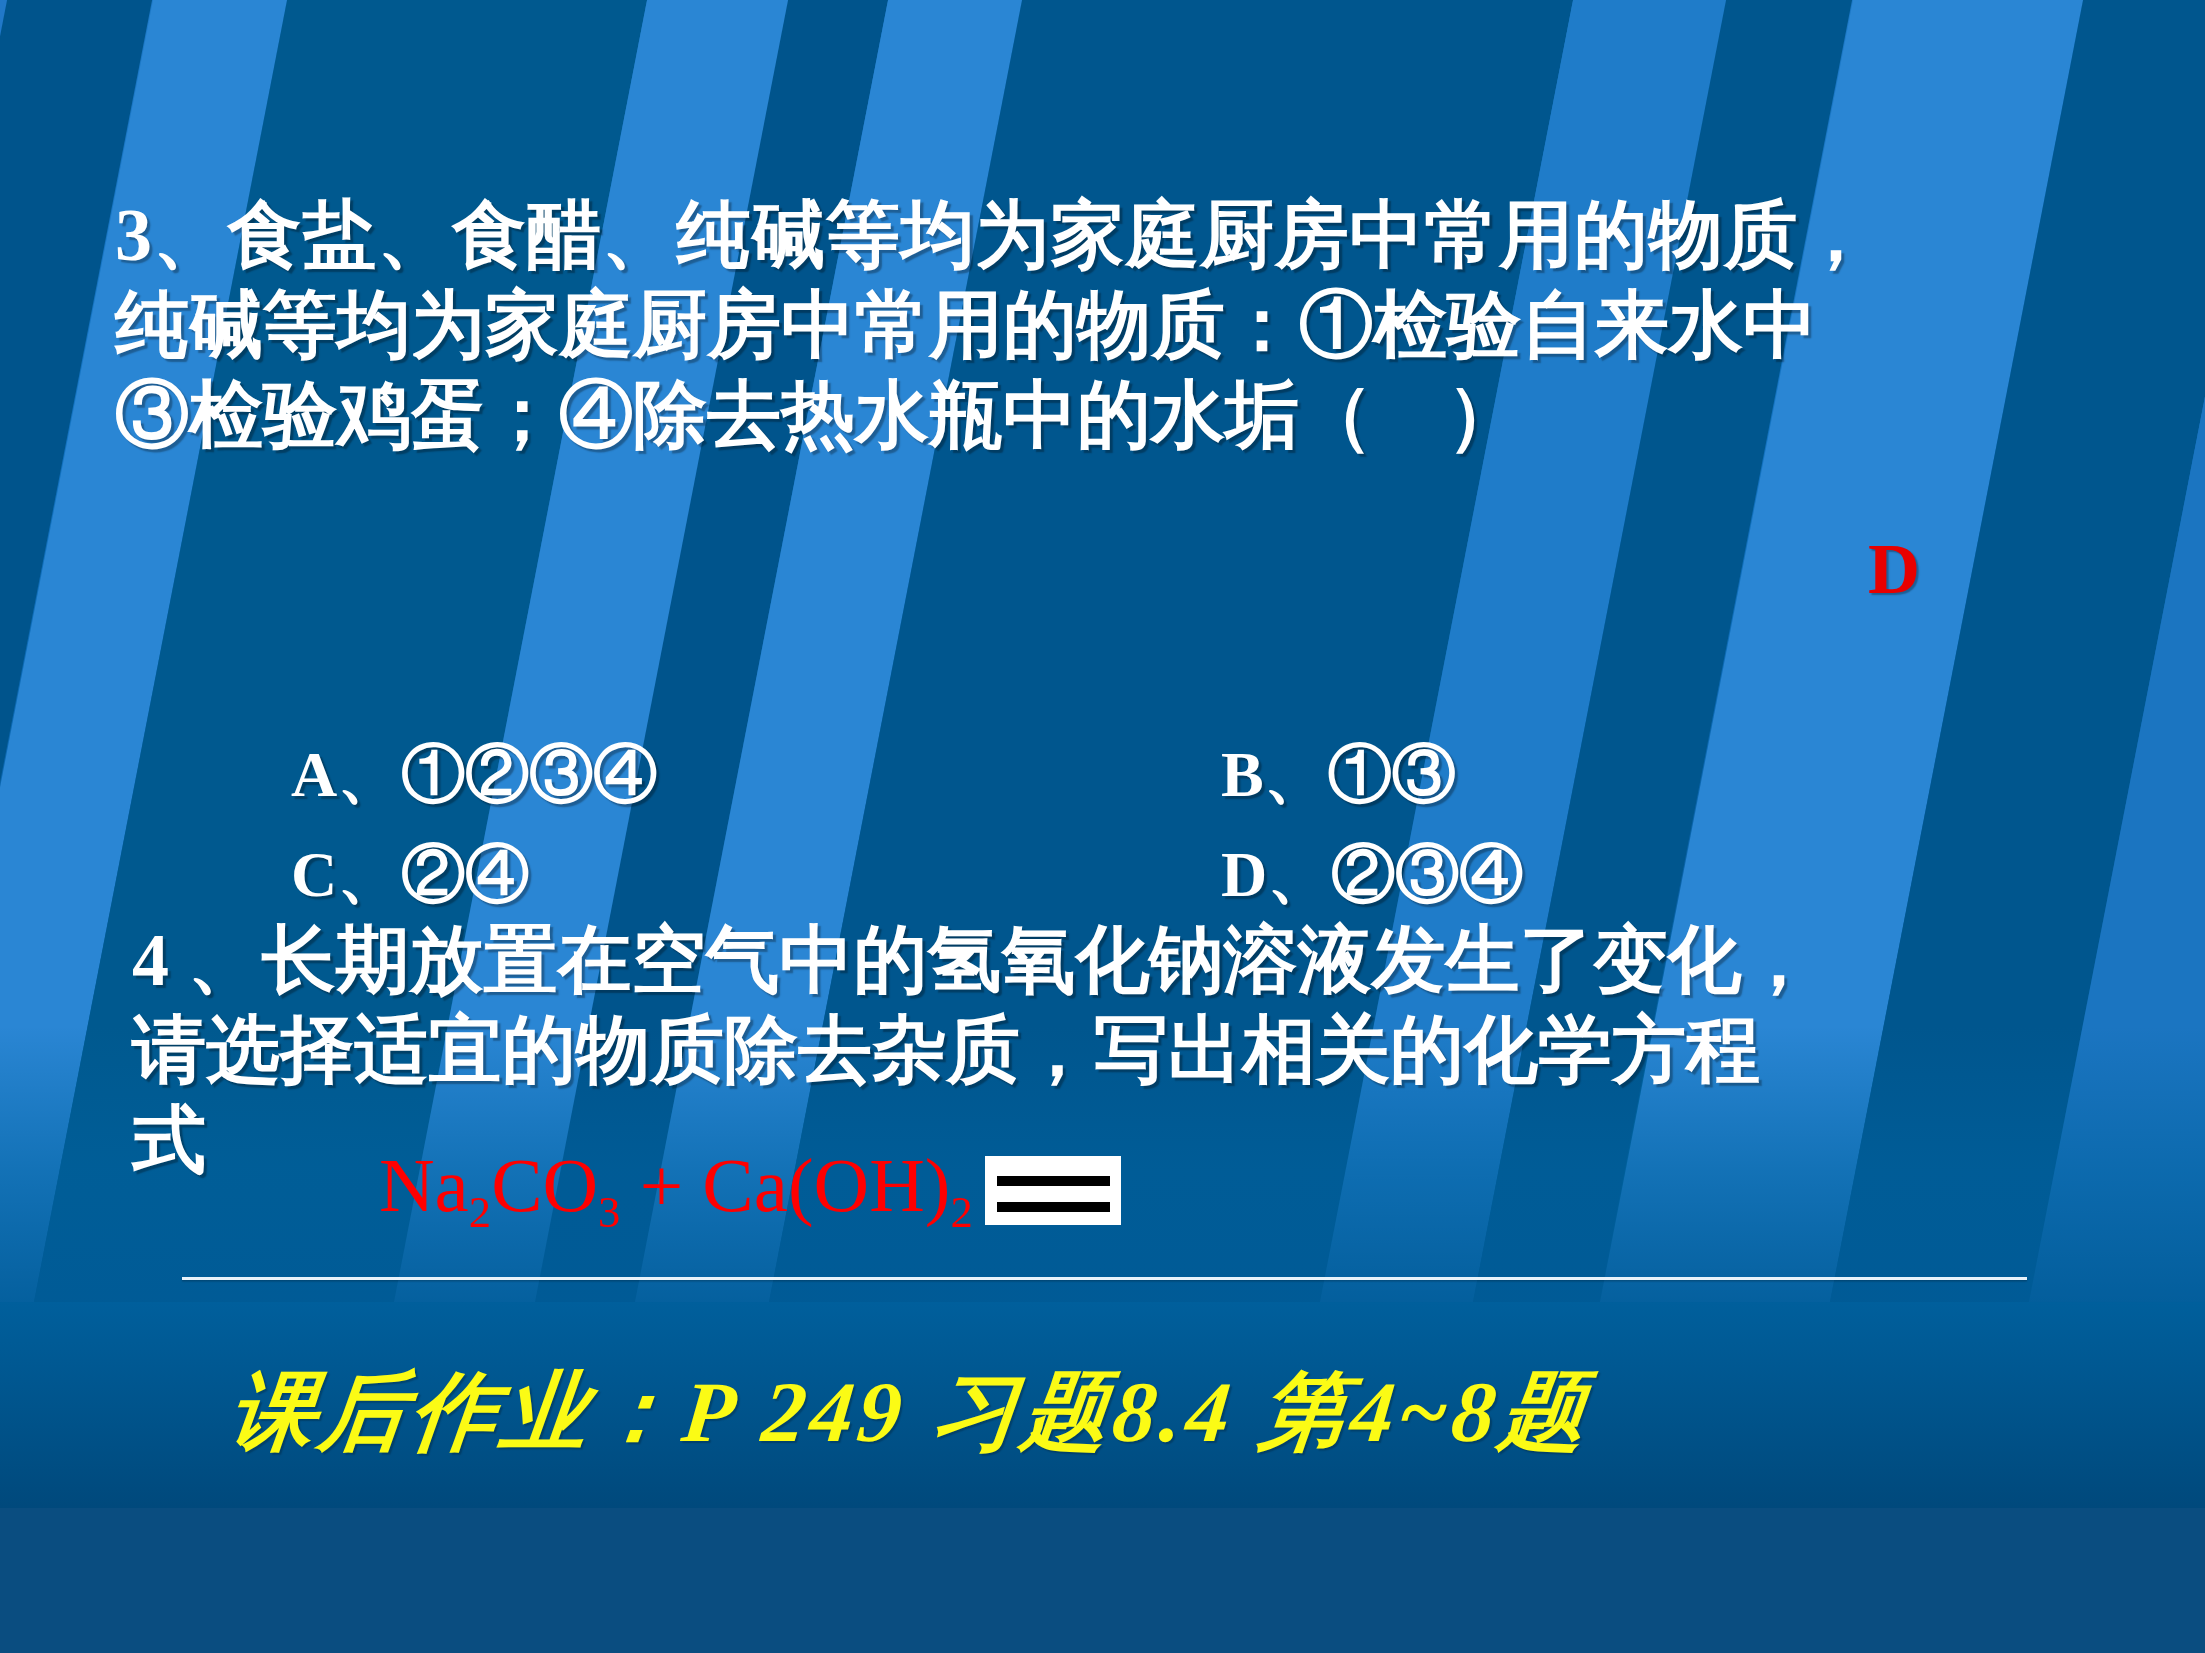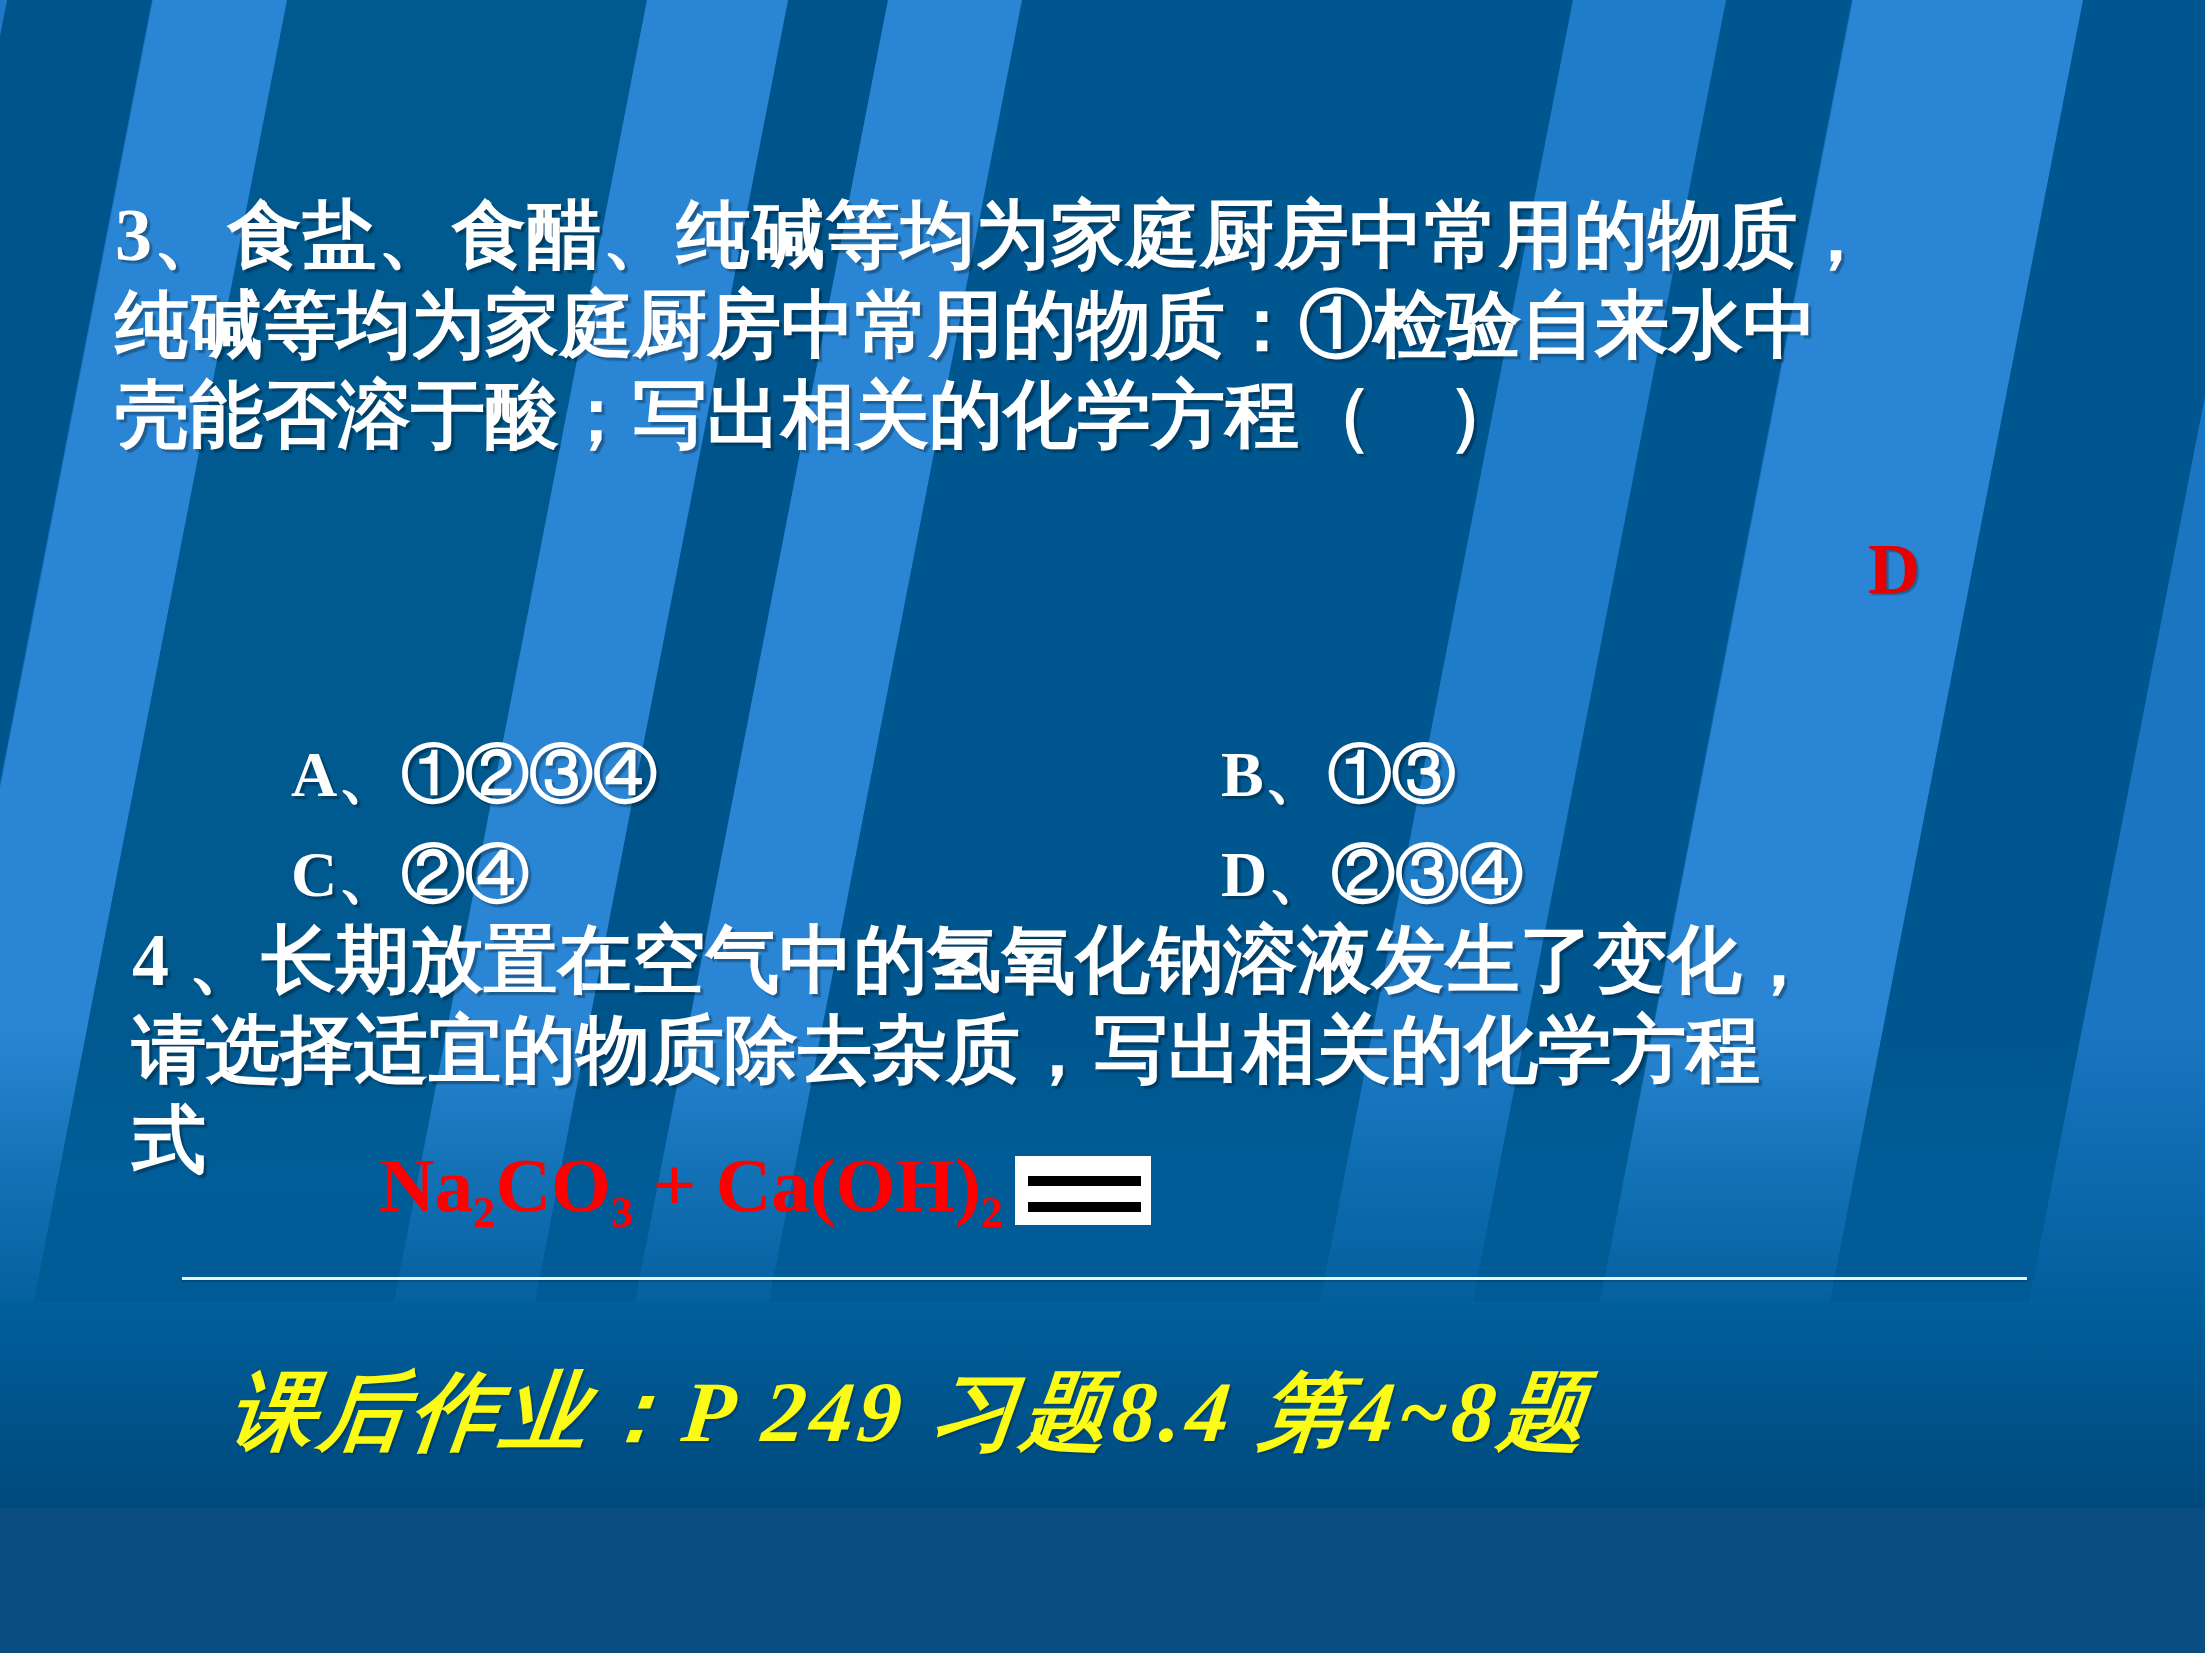--- a/index.html
+++ b/index.html
@@ -99,21 +99,21 @@
   }
   #q4 .ln { display: block; height: 90px; margin-left: 32px; }
 
   
   .equation {
     position: absolute;
     left: 379px;
     top: 1147px;
     white-space: nowrap;
     font-family: "Liberation Serif", "DejaVu Serif", serif;
-    font-weight: bold;
+    font-weight: normal;
     font-size: 77px;
     line-height: 1;
     display: flex;
     align-items: center;
   }
   .eq-left  { color: #ff0000; }
   .eq-right { color: #ed0a5e; }
   .equation sub {
     font-size: 0.58em;
     vertical-align: -0.35em;
@@ -185,21 +185,21 @@
     <div class="bar" style="left:2037px; width:230px;  background:#2a86d4;"></div>
     <div class="bar" style="left:2267px; width:199px;  background:#00568e;"></div>
     <div class="bar" style="left:2466px; width:444px;  background:#1b75c1;"></div>
   </div>
   <div class="fade-bottom"></div>
   <div class="bottom-solid"></div>
 
   <div class="q-block" id="q3">
     <span class="ln ln1">3、食盐、食醋、纯碱等均为家庭厨房中常用的物质，</span>
     <span class="ln">纯碱等均为家庭厨房中常用的物质：①检验自来水中</span>
-    <span class="ln">壳能否溶于酸；写出相关的化学方程（　）</span>
+    <span class="ln">③检验鸡蛋；④除去热水瓶中的水垢（　）</span>
   </div>
 
   <div class="answer-letter">D</div>
 
   <div class="opt" id="optB">B、①③</div>
   <div class="opt" id="optA">A、①②③④</div>
   <div class="opt" id="optD">D、②③④</div>
   <div class="opt" id="optC">C、②④</div>
 
   <div class="q-block" id="q4">

